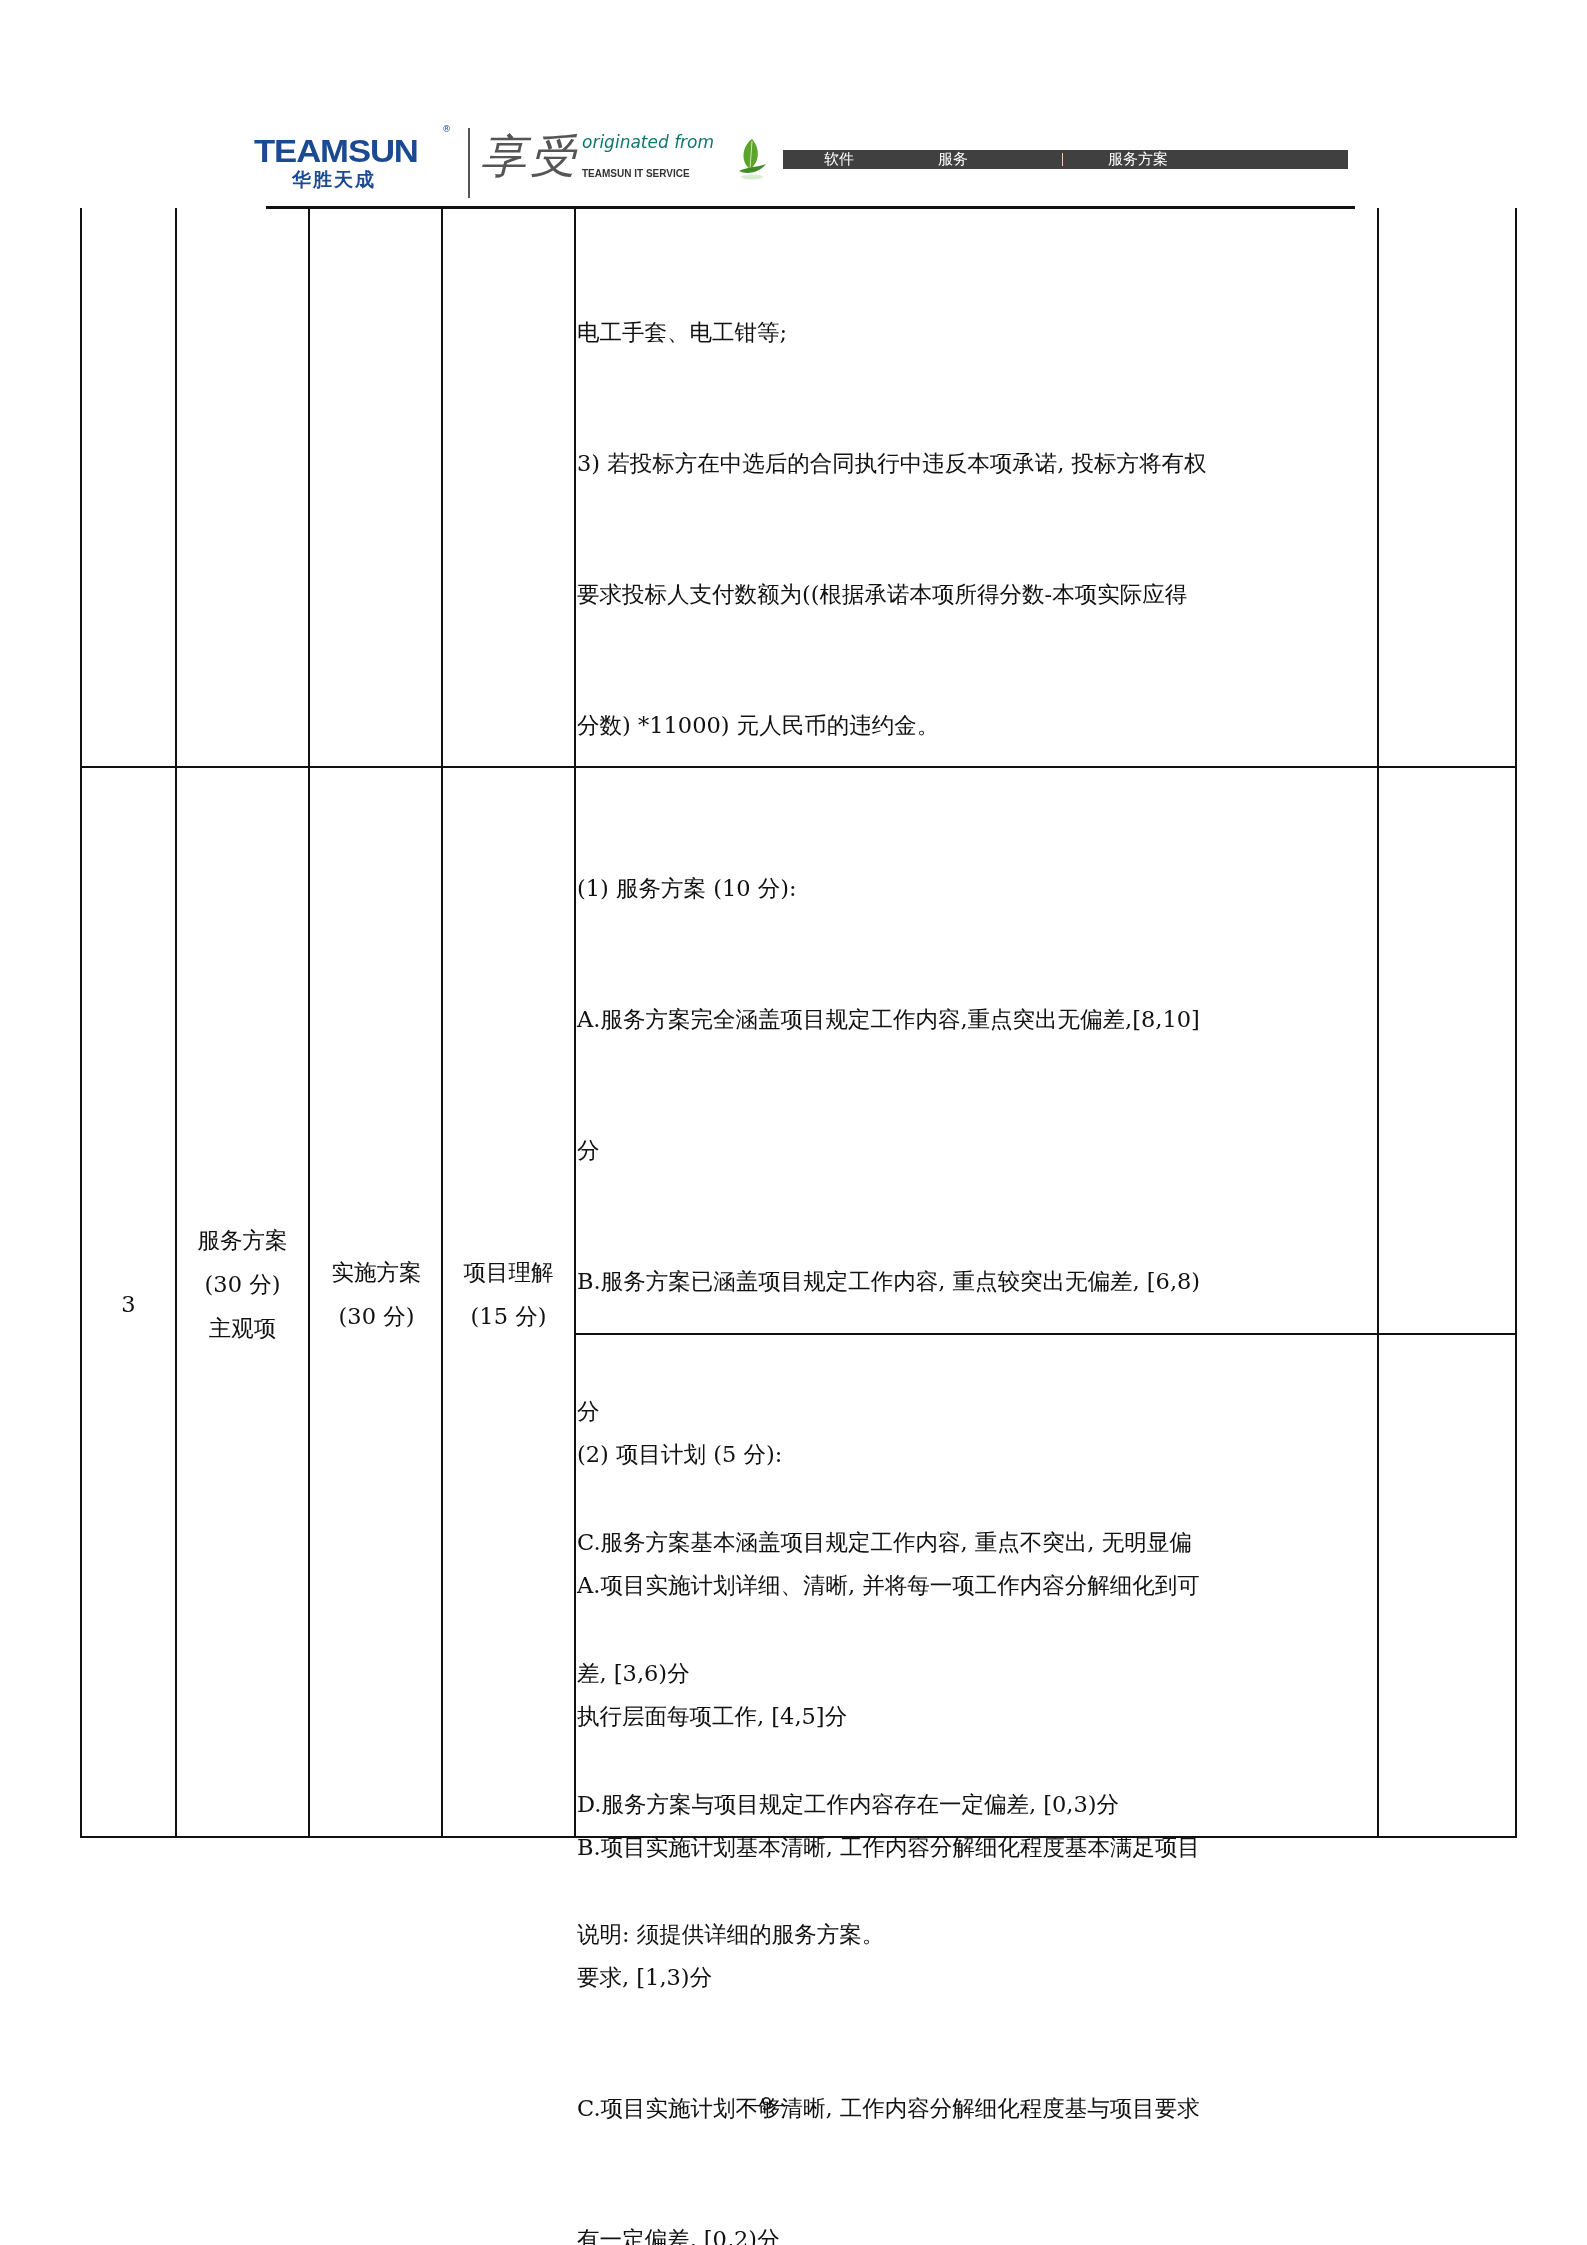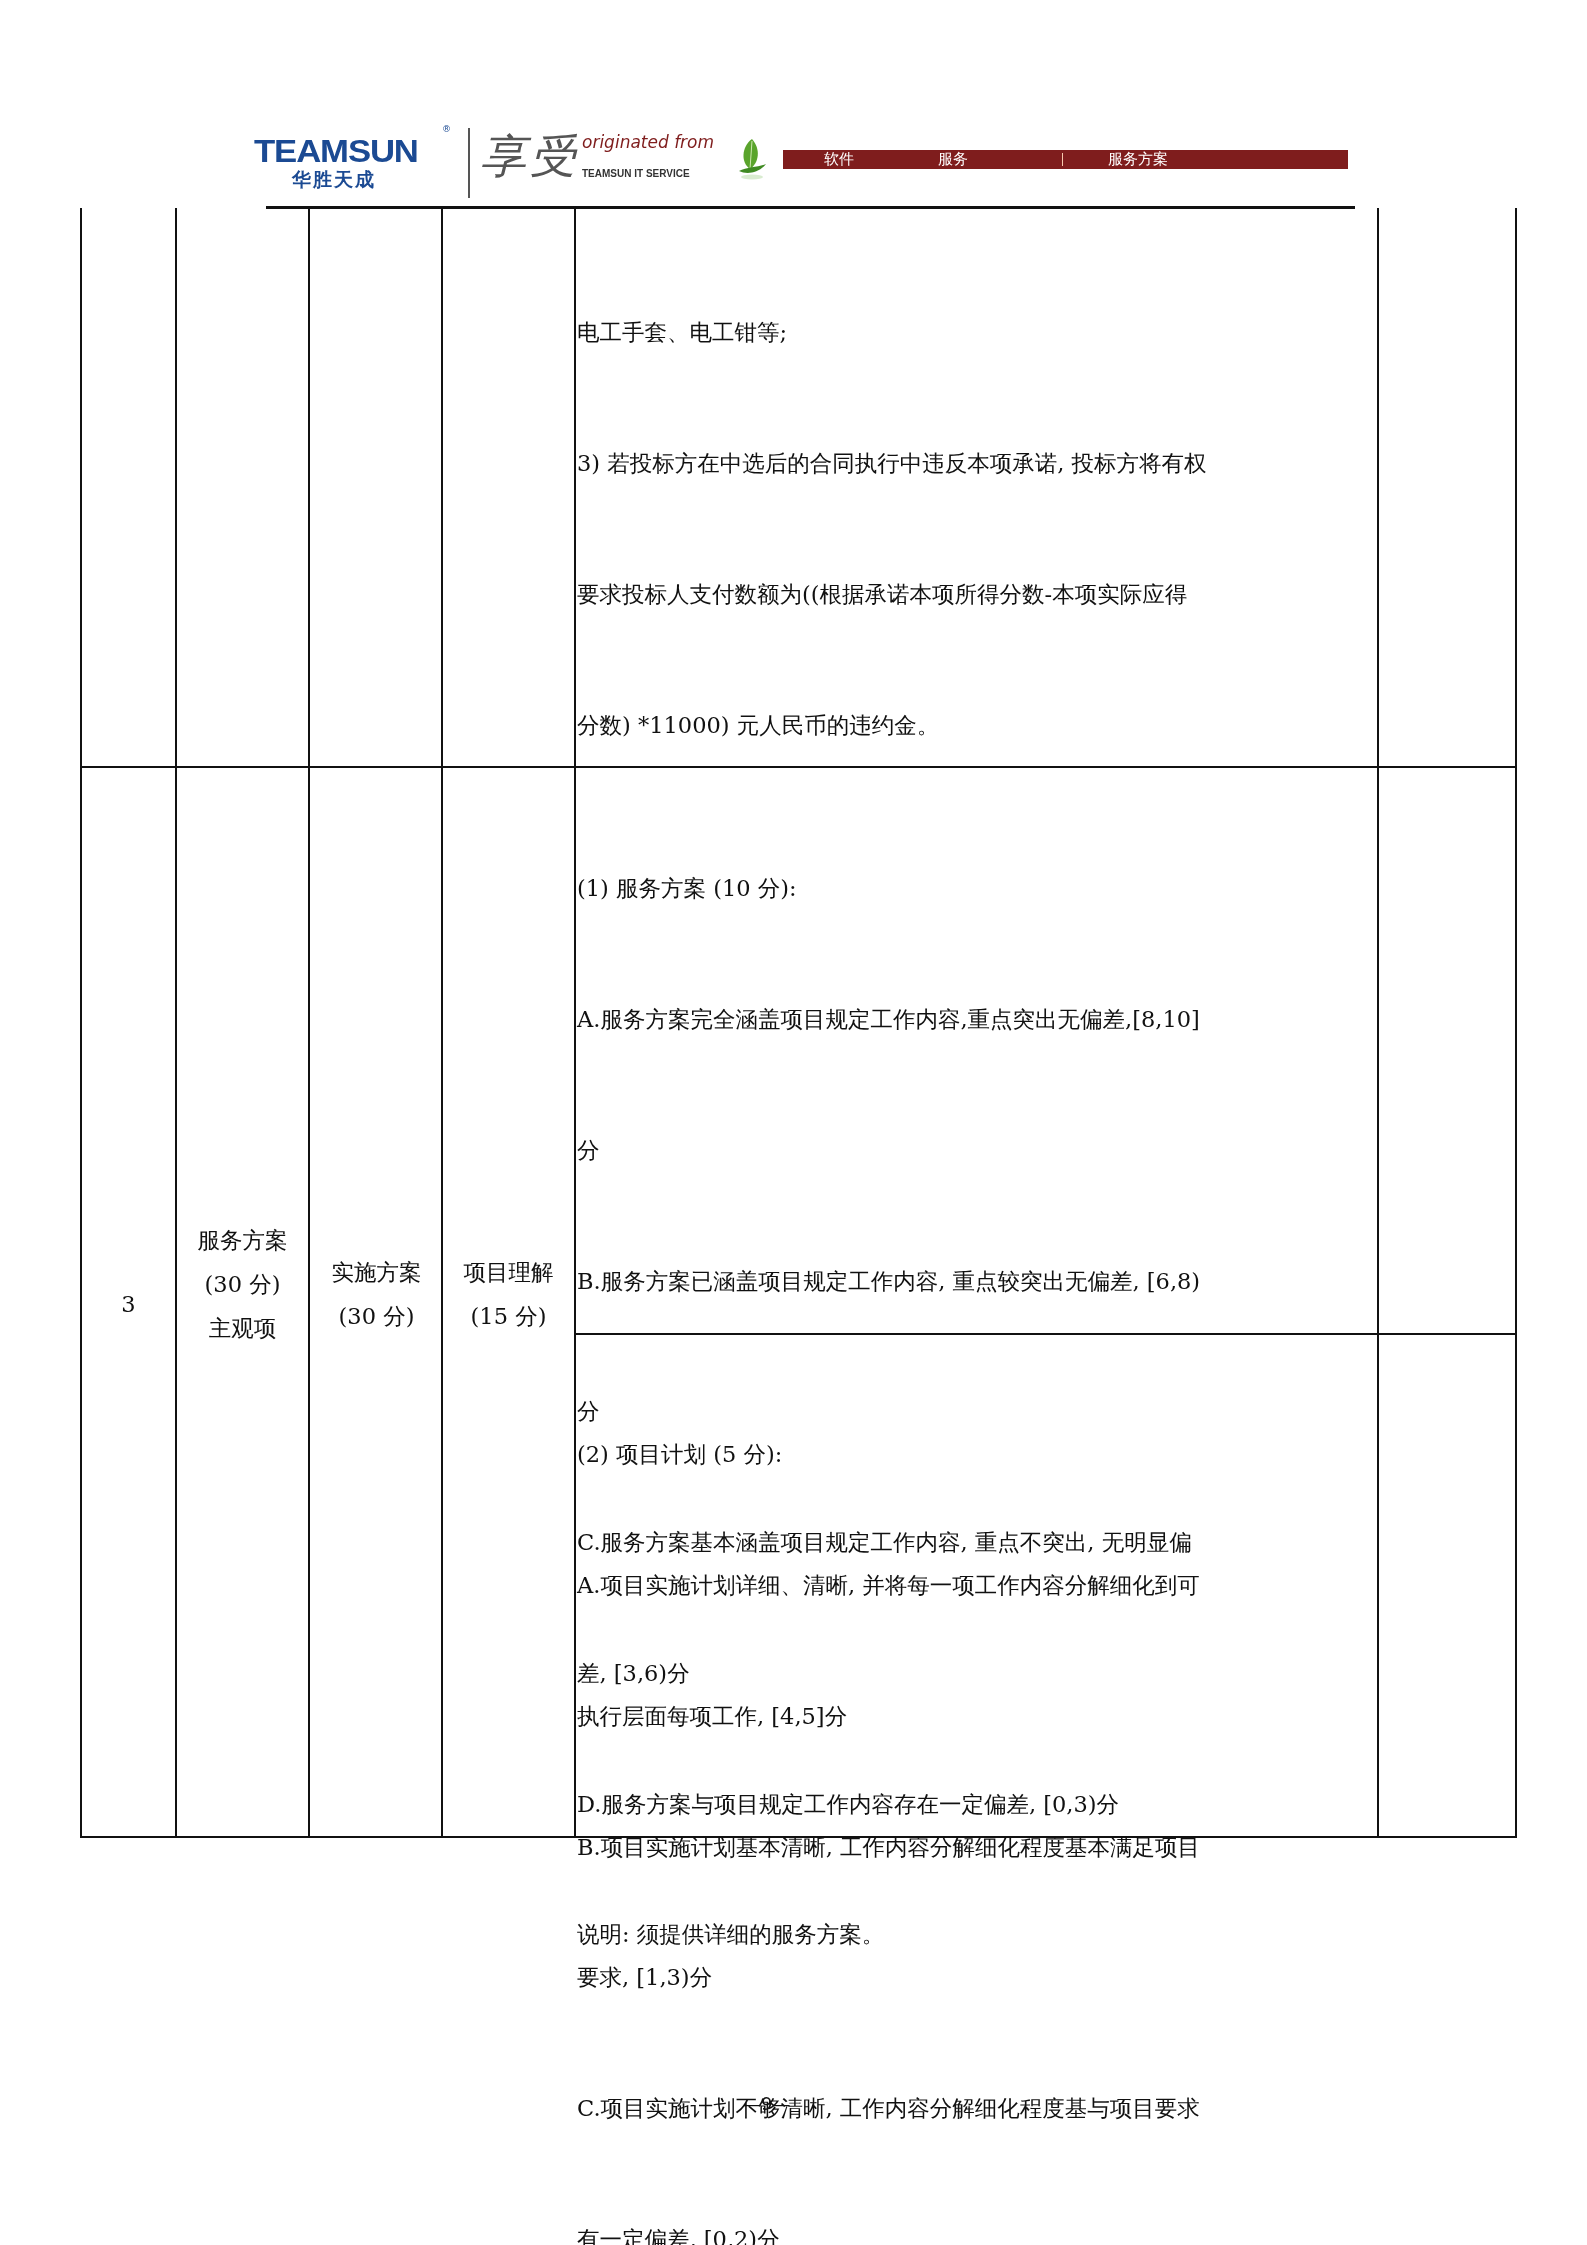--- a/index.html
+++ b/index.html
@@ -13,26 +13,26 @@
              font-size: 31px; color: #1b4a93; letter-spacing: -1px; line-height: 32px;
              transform: scaleX(1.12); transform-origin: left; }
   .logo-reg { position: absolute; left: 202px; top: 2px; font-size: 9px; color: #1b4a93;
               font-family: "DejaVu Sans", sans-serif; }
   .logo-cn { font-family: "DejaVu Sans", sans-serif; font-weight: bold; font-size: 19px;
              color: #1b4a93; letter-spacing: 2px; margin-left: 38px; line-height: 22px; }
   .vsep { position: absolute; left: 228px; top: 6px; width: 2px; height: 70px; background: #555; }
   .enjoy { position: absolute; left: 240px; top: 4px; font-family: "DejaVu Serif", serif;
            font-size: 46px; color: #555; letter-spacing: 4px; font-style: italic; }
   .orig { position: absolute; left: 342px; top: 10px; font-family: "DejaVu Sans", sans-serif;
-          font-style: italic; font-size: 17px; color: #7f1d1d; }
+          font-style: italic; font-size: 17px; color: #0f766e; }
   .itsvc { position: absolute; left: 342px; top: 46px; font-family: "Liberation Sans", sans-serif;
            font-weight: bold; font-size: 10px; color: #333; letter-spacing: 0px; }
   .leaf { position: absolute; left: 497px; top: 15px; width: 30px; height: 44px; }
   .navbar { position: absolute; left: 543px; top: 28px; width: 565px; height: 19px;
-            background: #7f1d1d; display: flex; align-items: center; }
+            background: #404040; display: flex; align-items: center; }
   .nav-item { font-family: "DejaVu Sans", sans-serif; font-size: 15px; color: #fff;
               position: absolute; top: 0; line-height: 19px; }
   .nav-sep { position: absolute; left: 279px; top: 3px; width: 1px; height: 13px; background: #f7c9ae; }
   .hrule { position: absolute; left: 266px; top: 206px; width: 1089px; height: 3px; background: #111; }
   .vl { position: absolute; width: 2px; background: #111; }
   .hl { position: absolute; height: 2px; background: #111; }
   .crit { position: absolute; left: 577px; width: 800px; font-size: 22.5px; line-height: 43.6px;
           white-space: pre-wrap; }
   .crit div { white-space: nowrap; }
   .center-col { position: absolute; text-align: center; font-size: 22.5px; line-height: 44px; }

